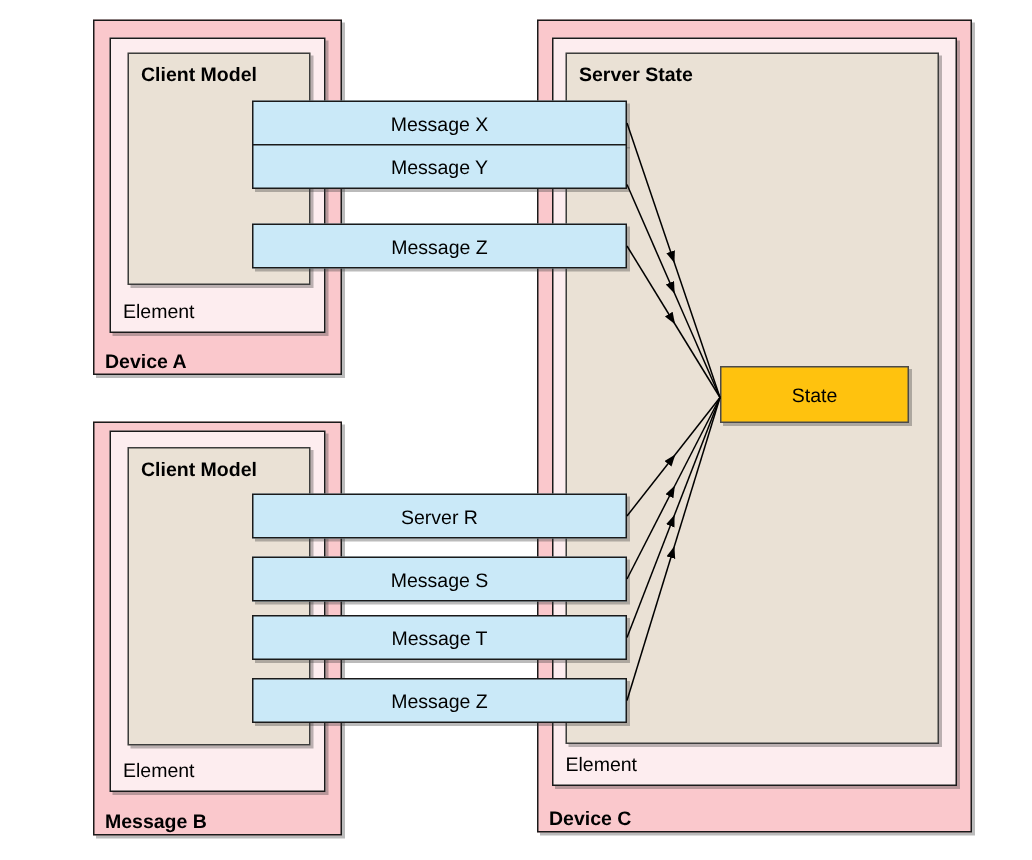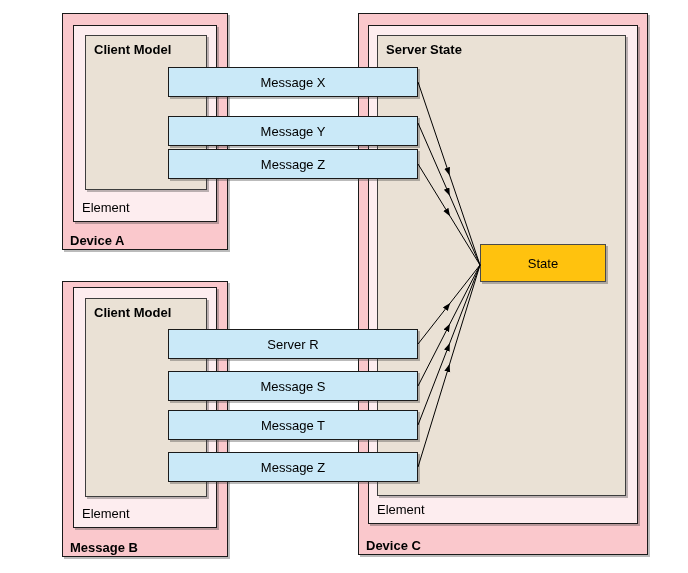--- a/index.html
+++ b/index.html
@@ -77,21 +77,21 @@
         <span class="model-label">Server State</span>
       </div>
       <span class="element-label">Element</span>
     </div>
     <span class="device-label">Device C</span>
   </div>
 
   <div class="box message" style="top:67px;">
     <span>Message X</span>
     </div>
-  <div class="box message" style="top:116px;">
+  <div class="box message" style="top:96px;">
     <span>Message Y</span>
     </div>
   <div class="box message" style="top:149px;">
     <span>Message Z</span>
     </div>
 
   <div class="box message" style="top:329px;">
     <span>Server R</span>
     </div>
   <div class="box message" style="top:371px;">

